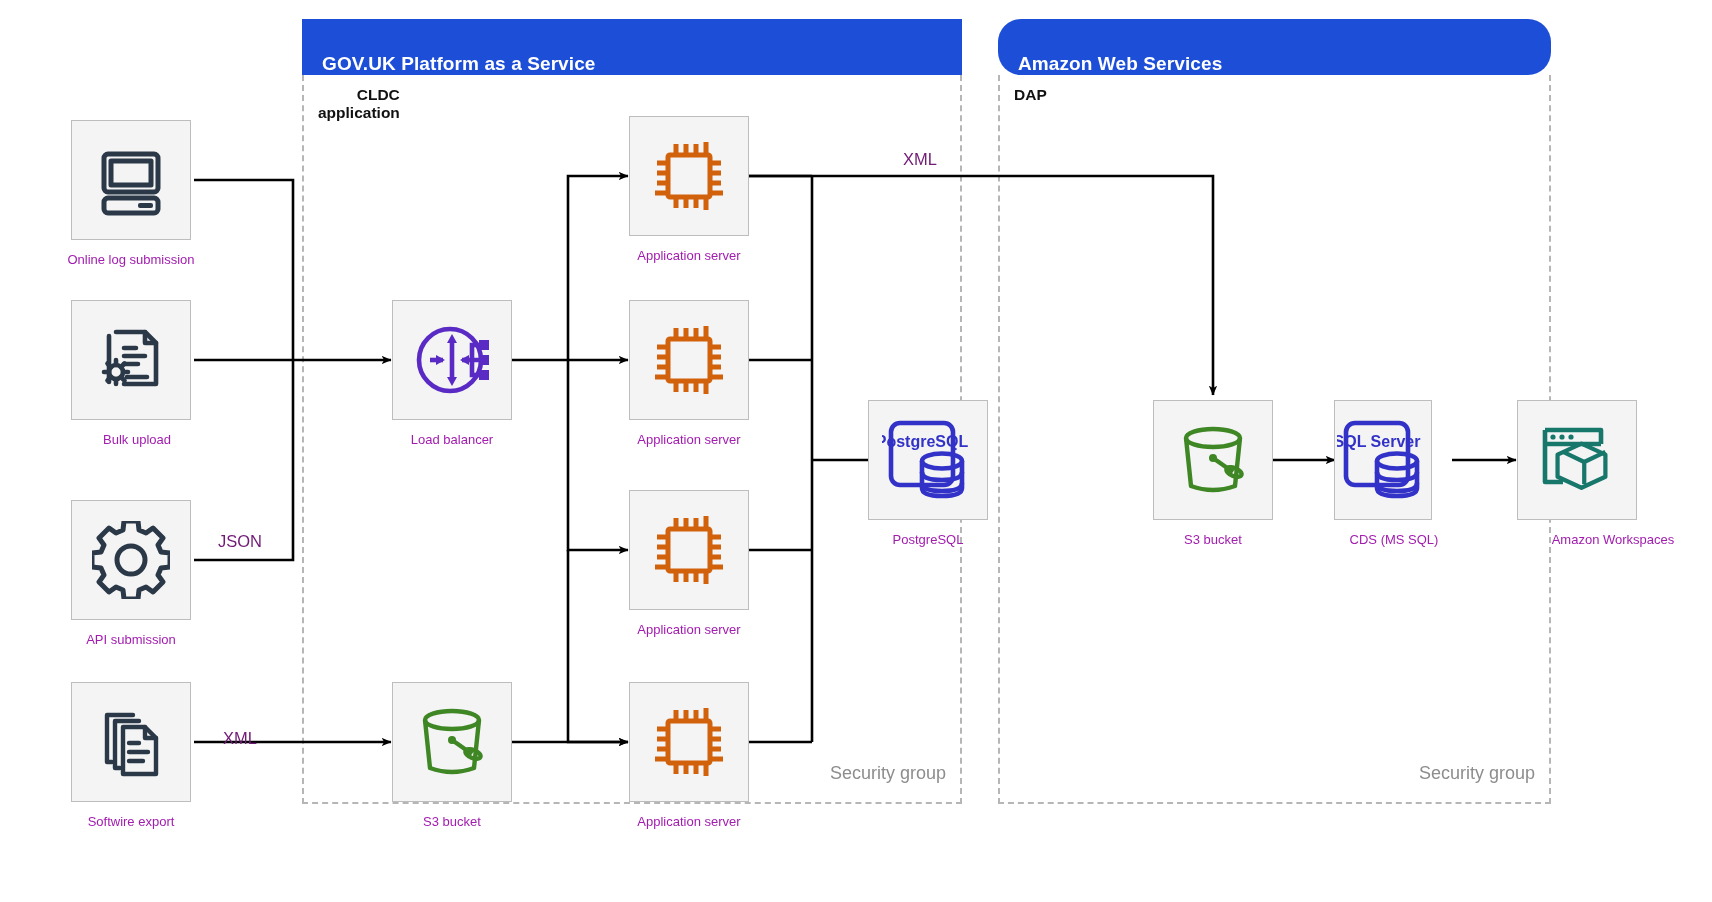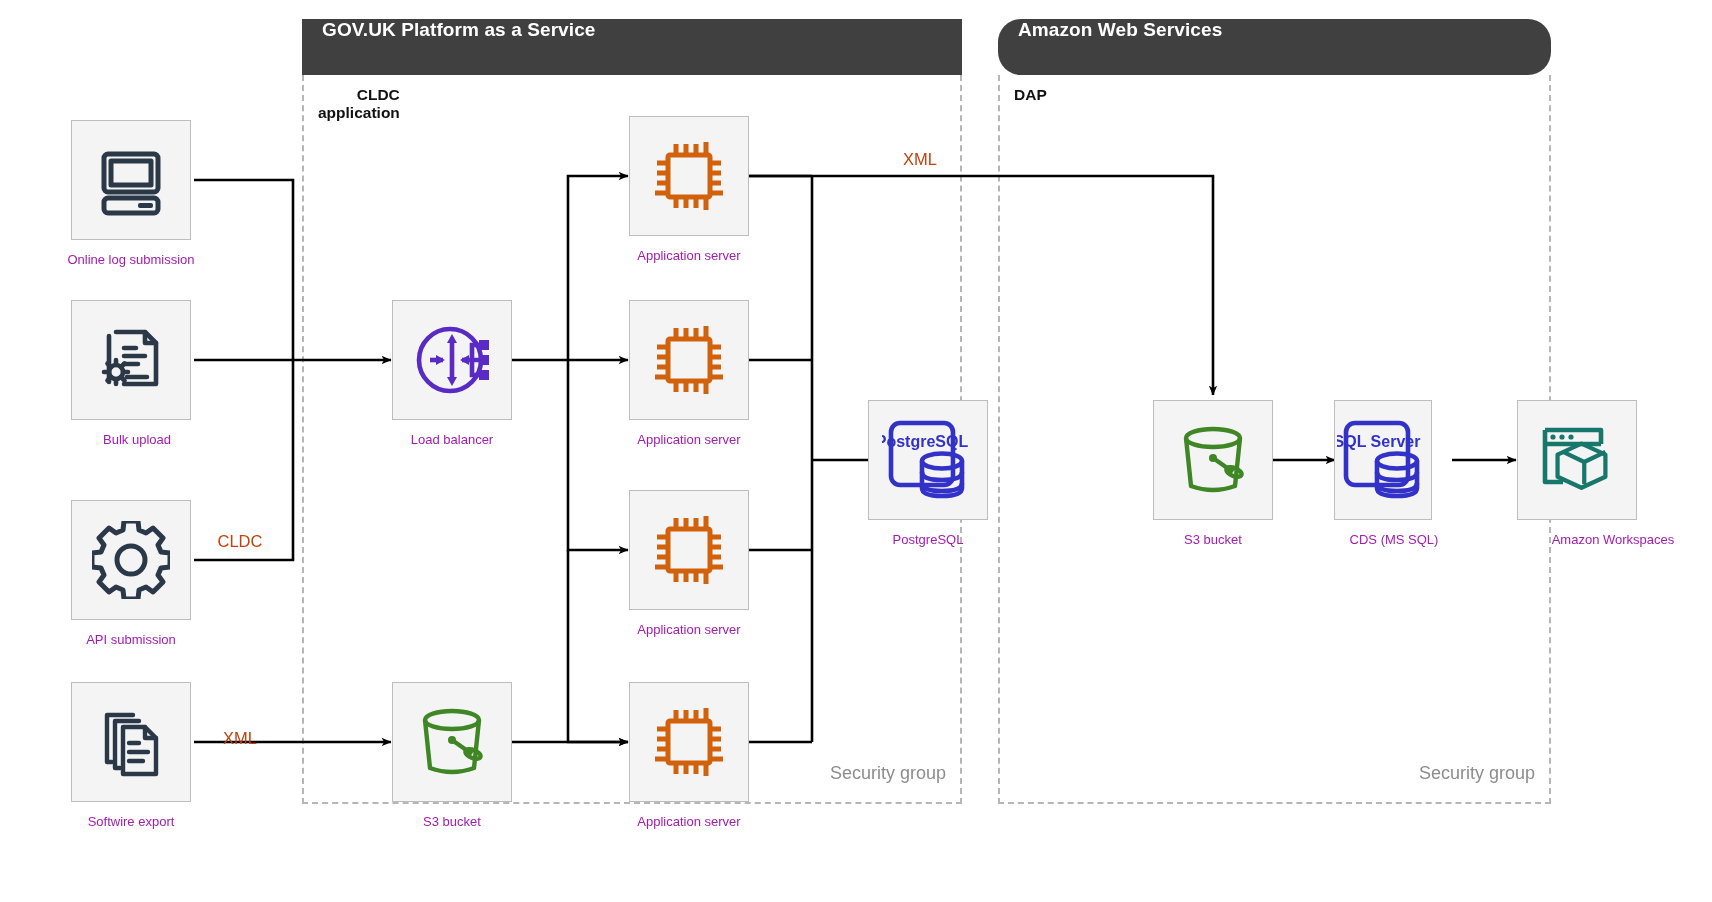--- a/index.html
+++ b/index.html
@@ -3,35 +3,35 @@
 <meta charset="utf-8">
 <style>
   html,body{margin:0;padding:0;background:#ffffff;}
   body{width:1712px;height:902px;position:relative;overflow:hidden;
        font-family:"Liberation Sans","DejaVu Sans",sans-serif;color:#1a1a1a;}
   .stage{position:absolute;left:0;top:0;width:1712px;height:902px;}
   svg.wires{position:absolute;left:0;top:0;width:1712px;height:902px;pointer-events:none;}
 
   
   .zone{position:absolute;box-sizing:border-box;}
-  .zone-head{position:absolute;background:#404040;box-sizing:border-box;
-             display:flex;align-items:flex-start;padding-left:20px;}
+  .zone-head{position:absolute;background:#1d4ed8;box-sizing:border-box;
+             display:flex;align-items:flex-end;padding-left:20px;}
   .zone-head-label{color:#ffffff;font-size:19px;font-weight:bold;letter-spacing:.1px;}
   .zone-dashed{position:absolute;border:2px dashed #b6b6b6;box-sizing:border-box;
                border-top:none;background:transparent;}
   .zone-sub{position:absolute;font-size:15.5px;font-weight:bold;color:#111;}
   .zone-foot{position:absolute;font-size:18px;color:#8d8d8d;text-align:right;}
 
   
   .node{position:absolute;}
   .node-box{position:absolute;background:#f4f4f4;border:1.5px solid #bdbdbd;
             box-sizing:border-box;display:flex;align-items:center;justify-content:center;}
   .node-label{position:absolute;font-size:13px;color:#a21caf;text-align:center;
               white-space:nowrap;}
-  .edge-label{position:absolute;font-size:16.5px;color:#c2410c;white-space:nowrap;text-align:center;}
+  .edge-label{position:absolute;font-size:16.5px;color:#701a75;white-space:nowrap;text-align:center;}
 </style>
 </head>
 <body>
 
 <div class="stage">
 
   <div class="zone">
     <div class="zone-head" style="left:302px;top:19px;width:660px;height:56px;">
       <span class="zone-head-label">GOV.UK Platform as a Service</span>
     </div>
@@ -78,21 +78,21 @@
       <path d="M812,460 L925,460" marker-end="url(#arw)"></path>
 
       <path d="M735,176 L1213,176 L1213,395" marker-end="url(#arw)"></path>
 
       <path d="M1271,460 L1335,460" marker-end="url(#arw)"></path>
       <path d="M1452,460 L1516,460" marker-end="url(#arw)"></path>
     </g>
   </svg>
 
   <div class="edge-label" style="left:880px;top:150px;width:80px;">XML</div>
-  <div class="edge-label" style="left:200px;top:532px;width:80px;">CLDC</div>
+  <div class="edge-label" style="left:200px;top:532px;width:80px;">JSON</div>
   <div class="edge-label" style="left:200px;top:729px;width:80px;">XML</div>
 
   <div class="node">
     <div class="node-box" style="left:71px;top:120px;width:120px;height:120px;">
       <svg width="76" height="76" viewBox="0 0 76 76">
         <g fill="none" stroke="#2b3847" stroke-width="5" stroke-linejoin="round">
           <rect x="11" y="12" width="54" height="38" rx="4"></rect>
           <rect x="18" y="19" width="40" height="24"></rect>
           <rect x="11" y="56" width="54" height="15" rx="4"></rect>
         </g>

